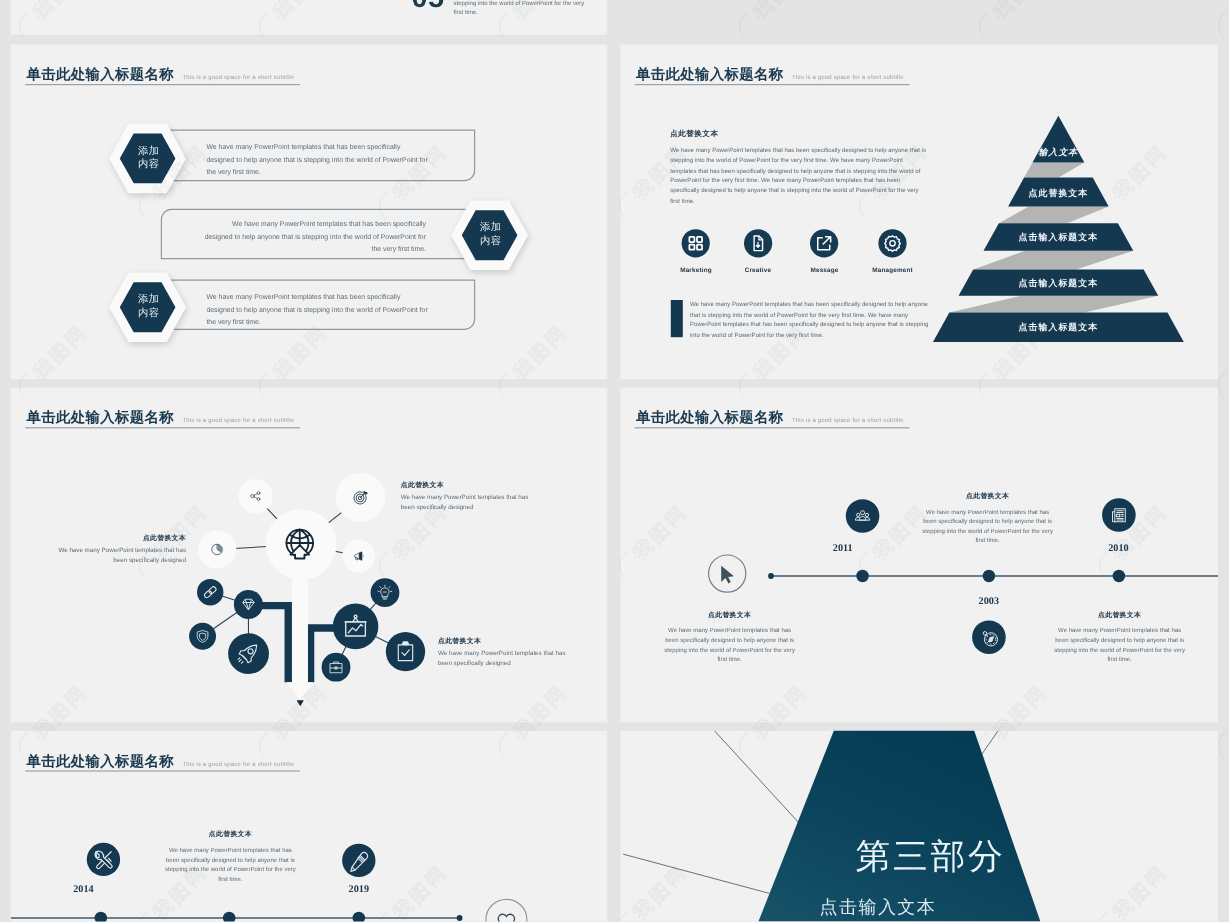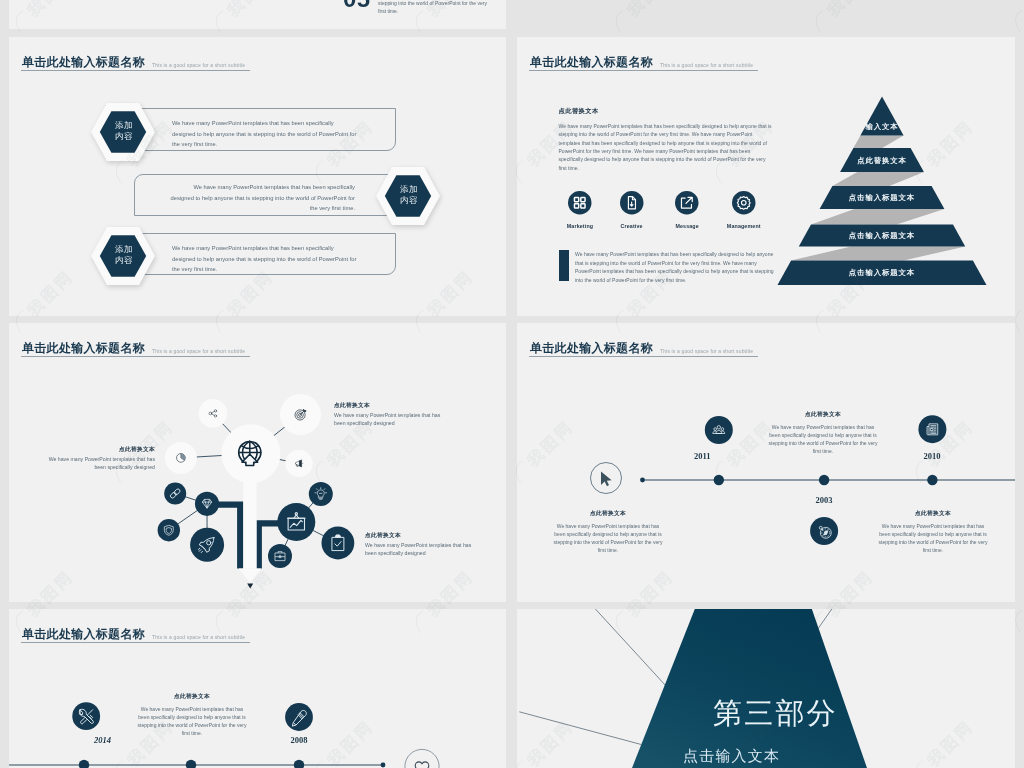--- a/index.html
+++ b/index.html
@@ -165,21 +165,21 @@
       <polygon points="334.1,209.5 448.2,209.5 386.5,223.5 274.1,223.5"></polygon>
     </g>
     <g fill="#143850">
       <polygon points="365.0,59.5 365.0,59.5 386.6,98.5 343.4,98.5"></polygon>
       <polygon points="336.4,111.0 393.6,111.0 406.9,135.0 323.1,135.0"></polygon>
       <polygon points="315.4,149.0 414.6,149.0 427.4,172.0 302.6,172.0"></polygon>
       <polygon points="294.0,187.5 436.0,187.5 448.2,209.5 281.8,209.5"></polygon>
       <polygon points="274.1,223.5 455.9,223.5 469.5,248.0 260.5,248.0"></polygon>
     </g>
   </svg>
-  <div style="position:absolute;left:325px;top:85px;width:80px;text-align:center;color:#f2f7fa;font-size:7.4px;font-weight:bold;letter-spacing:.9px;">输入文本</div>
+  <div style="position:absolute;left:325px;top:85px;width:80px;text-align:center;color:#f2f7fa;font-size:7.4px;font-weight:bold;letter-spacing:.9px;font-style:italic;">输入文本</div>
   <div style="position:absolute;left:325px;top:118.5px;width:80px;text-align:center;color:#f2f7fa;font-size:7.4px;font-weight:bold;letter-spacing:.9px;">点此替换文本</div>
   <div style="position:absolute;left:315px;top:156px;width:100px;text-align:center;color:#f2f7fa;font-size:7.4px;font-weight:bold;letter-spacing:.9px;">点击输入标题文本</div>
   <div style="position:absolute;left:315px;top:194px;width:100px;text-align:center;color:#f2f7fa;font-size:7.4px;font-weight:bold;letter-spacing:.9px;">点击输入标题文本</div>
   <div style="position:absolute;left:315px;top:231px;width:100px;text-align:center;color:#f2f7fa;font-size:7.4px;font-weight:bold;letter-spacing:.9px;">点击输入标题文本</div>
 </div>
 
 <div class="slide c1 r2">
   <div class="s-title">单击此处输入标题名称</div>
   <div class="s-sub">This is a good space for a short subtitle</div>
   <div class="s-rule"></div>
@@ -435,24 +435,24 @@
     </g>
     <circle cx="290" cy="108" r="13.9" fill="#143850"></circle>
     <g transform="translate(290 108) scale(0.78) translate(-12 -12)" stroke="#dce7ed" stroke-width="1.25" fill="none" stroke-linejoin="round">
       <path d="M14.9 4.7 C16.4 3.2 18.8 3.2 20.3 4.7 C21.8 6.2 21.8 8.6 20.3 10.1 L8.0 22.4 L3.4 23.7 L4.7 19.1 Z"></path>
       <path d="M13.2 6.4 L18.6 11.8"></path>
       <path d="M4.7 19.1 L8.0 22.4"></path>
       <path d="M11.9 7.7 L17.3 13.1 M10.6 9.0 L16.0 14.4"></path>
     </g>
   </svg>
 
-  <div style="position:absolute;left:52px;top:126px;width:50px;text-align:right;color:#1b3647;
-              font-family:'Liberation Serif',serif;font-weight:bold;font-size:8.5px;font-style:italic;">2014</div>
+  <div style="position:absolute;left:52px;top:126px;width:50px;text-align:left;color:#1b3647;
+              font-family:'Liberation Serif',serif;font-weight:bold;font-size:8.5px;">2014</div>
   <div style="position:absolute;left:265px;top:126px;width:50px;text-align:center;color:#1b3647;
-              font-family:'Liberation Serif',serif;font-weight:bold;font-size:8.5px;">2008</div>
+              font-family:'Liberation Serif',serif;font-weight:bold;font-size:8.5px;">2019</div>
 
   <div style="position:absolute;left:128px;top:82px;width:110px;text-align:center;">
     <div class="cnh" style="position:static;font-size:5.7px;letter-spacing:.3px;line-height:10px;">点此替换文本</div>
     <div style="color:#5a6b77;font-size:5.0px;line-height:8.2px;margin-top:3.6px;">We have many PowerPoint templates that has been specifically designed to help anyone that is stepping into the world of PowerPoint for the very first time.</div>
   </div>
 </div>
 
 <div class="slide c2 r3">
   <svg style="position:absolute;left:0;top:0;" width="498" height="159" viewBox="0 0 498 159">
     <defs>

